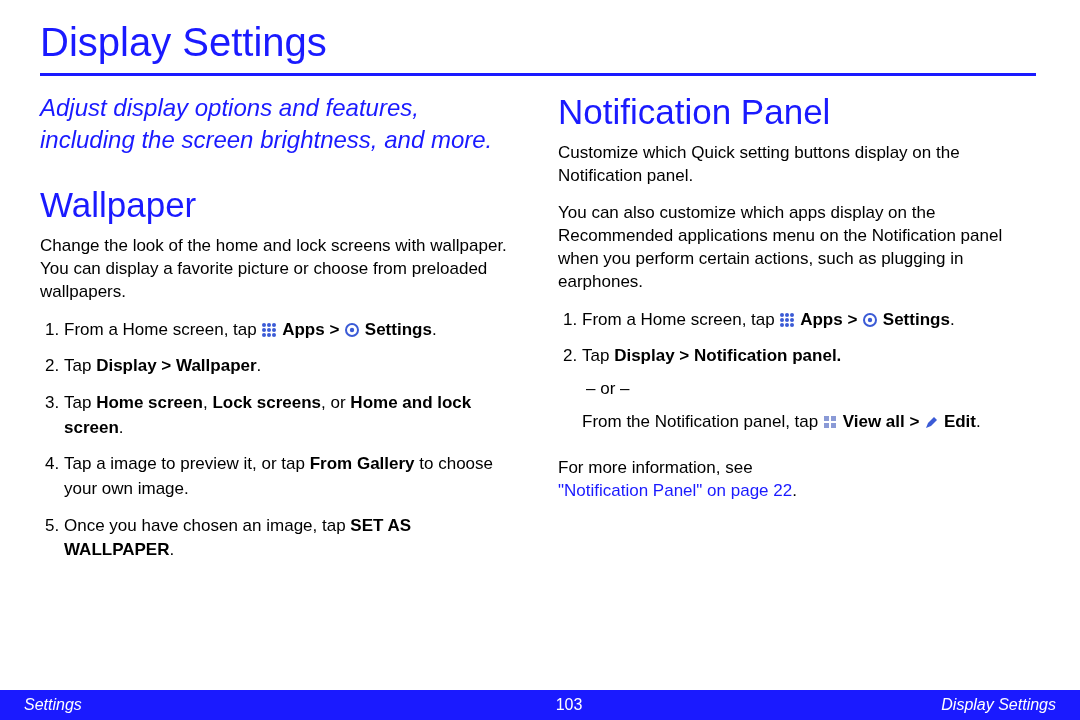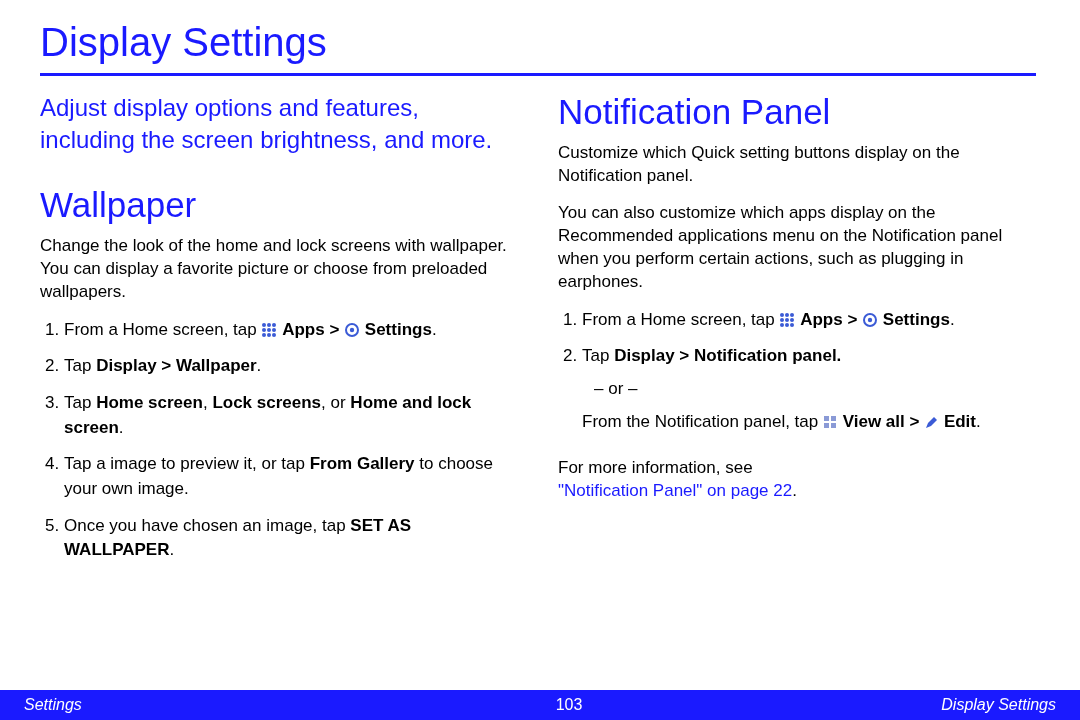--- a/index.html
+++ b/index.html
@@ -2,21 +2,21 @@
 <html><head>
 <meta charset="utf-8">
 <style>
   * { box-sizing: border-box; margin: 0; padding: 0; }
   html, body { width: 1080px; height: 720px; font-family: Arial, Helvetica, sans-serif; background: #fff; color: #000; }
   .page { width: 1080px; height: 720px; position: relative; padding: 20px 44px 0 40px; }
   .title { font-size: 40px; color: #1a1aff; font-weight: 400; margin-bottom: 8px; }
   .title-rule { border: none; border-top: 3px solid #1a1aff; margin-bottom: 16px; }
   .columns { display: flex; gap: 40px; }
   .col { flex: 1; }
-  .intro { color: #1a1aff; font-size: 24px; line-height: 1.35; margin-bottom: 28px; }
+  .intro { font-style: italic; color: #1a1aff; font-size: 24px; line-height: 1.35; margin-bottom: 28px; }
   .section-h { color: #1a1aff; font-size: 35px; font-weight: 400; margin-bottom: 10px; }
   .body-text { font-size: 17px; line-height: 1.35; margin-bottom: 14px; }
   ol { list-style: decimal; padding-left: 24px; }
   ol li { font-size: 17px; line-height: 1.45; margin-bottom: 12px; }
   .bold { font-weight: bold; }
   .caps { font-weight: bold; text-transform: uppercase; }
   .link { color: #1a1aff; }
   .icon { display: inline-block; vertical-align: middle; }
   .footer { position: absolute; left: 0; bottom: 0; width: 1080px; height: 30px; background: #1a1aff; color: #fff; font-style: italic; font-size: 16px; display: flex; align-items: center; justify-content: space-between; padding: 0 24px; }
   .footer .center { position: absolute; left: 50%; transform: translateX(-50%); font-style: normal; margin-left: 29px; }
@@ -109,21 +109,21 @@
           <span class="icon">
             <svg width="16" height="16">
                 <circle cx="8" cy="8" r="6" fill="none" stroke="#3b5bd6" stroke-width="2"></circle>
                 <circle cx="8" cy="8" r="2.2" fill="#3b5bd6"></circle>
               </svg>
           </span>
           <span class="bold">Settings</span><span>.</span>
         </li>
         <li>
           <span>Tap </span><span class="bold">Display &gt; Notification panel.</span>
-          <div style="margin:8px 12px;">– or –</div>
+          <div style="margin:8px 4px;">– or –</div>
           <span>From the Notification panel, tap </span>
           <span class="icon">
             <svg width="15" height="15">
                 <g fill="#8a9ad6">
                   <rect x="1" y="1" width="5" height="5"></rect>
                   <rect x="8" y="1" width="5" height="5"></rect>
                   <rect x="1" y="8" width="5" height="5"></rect>
                   <rect x="8" y="8" width="5" height="5"></rect>
                 </g>
               </svg>

